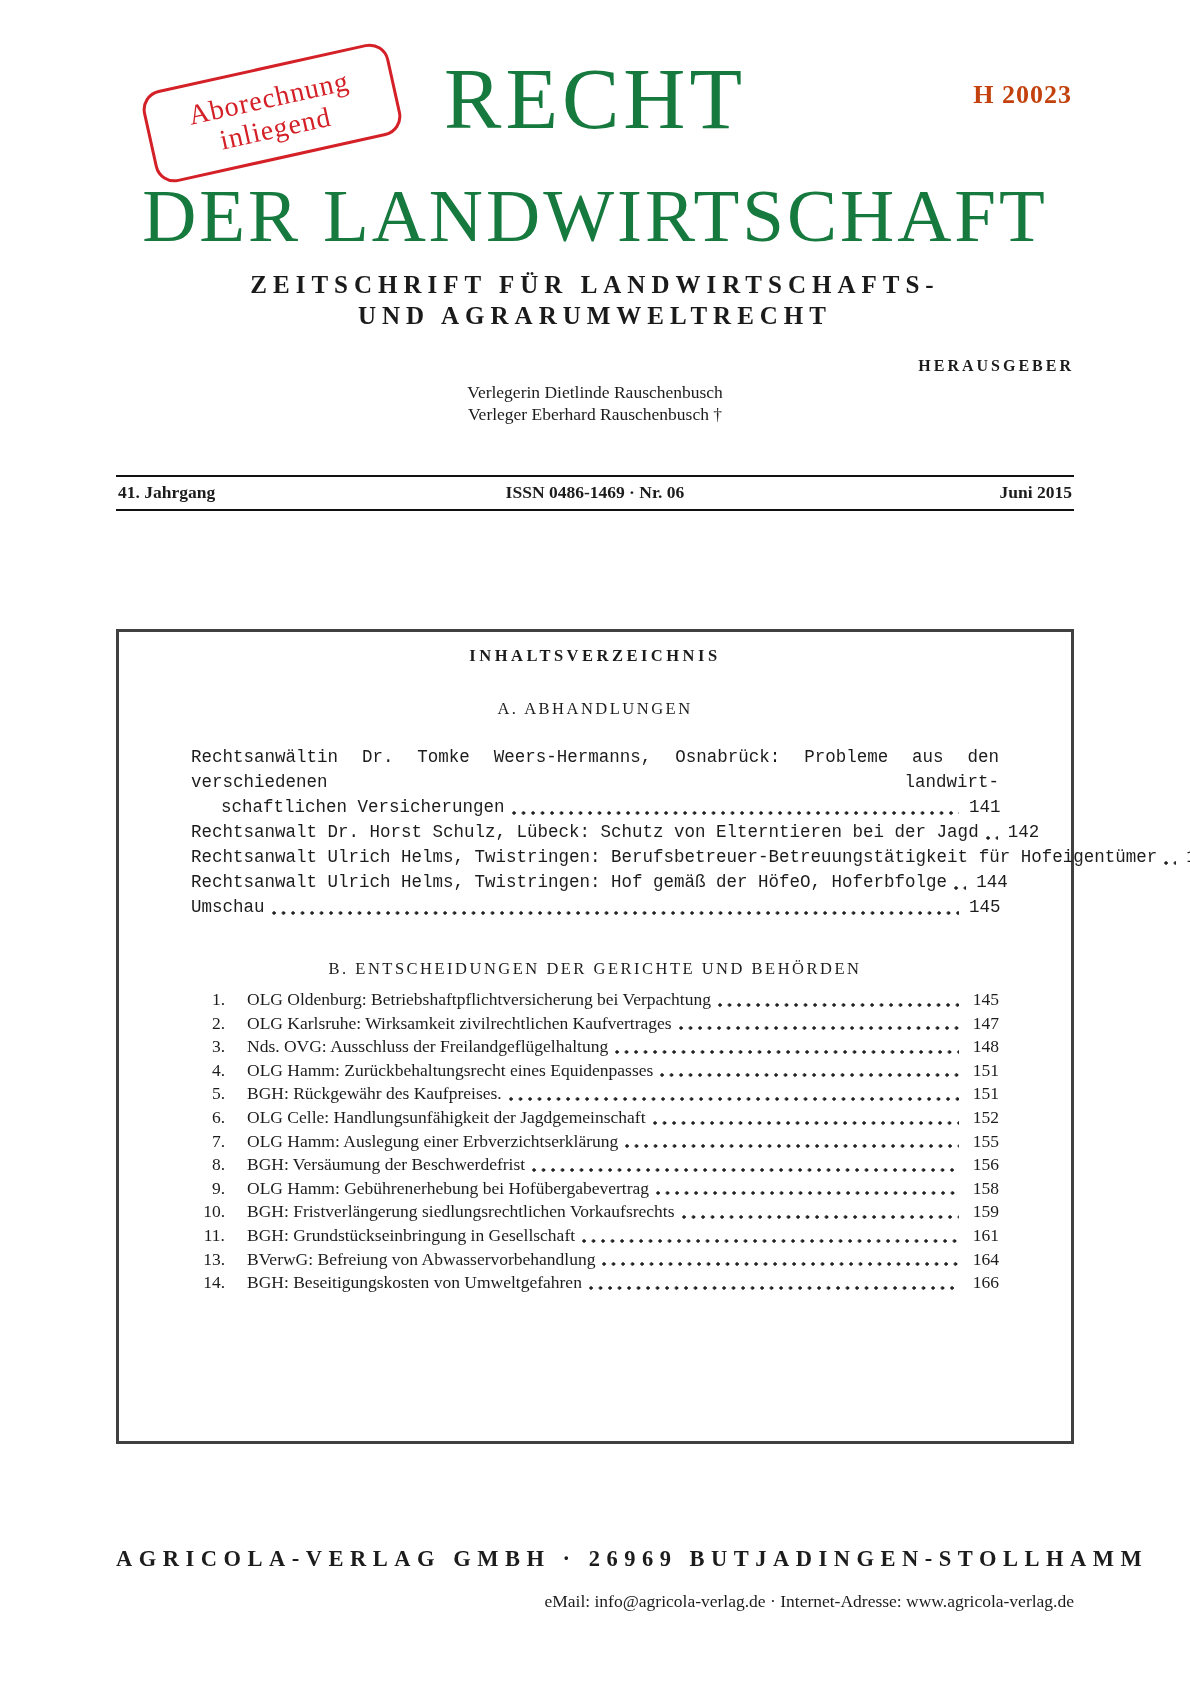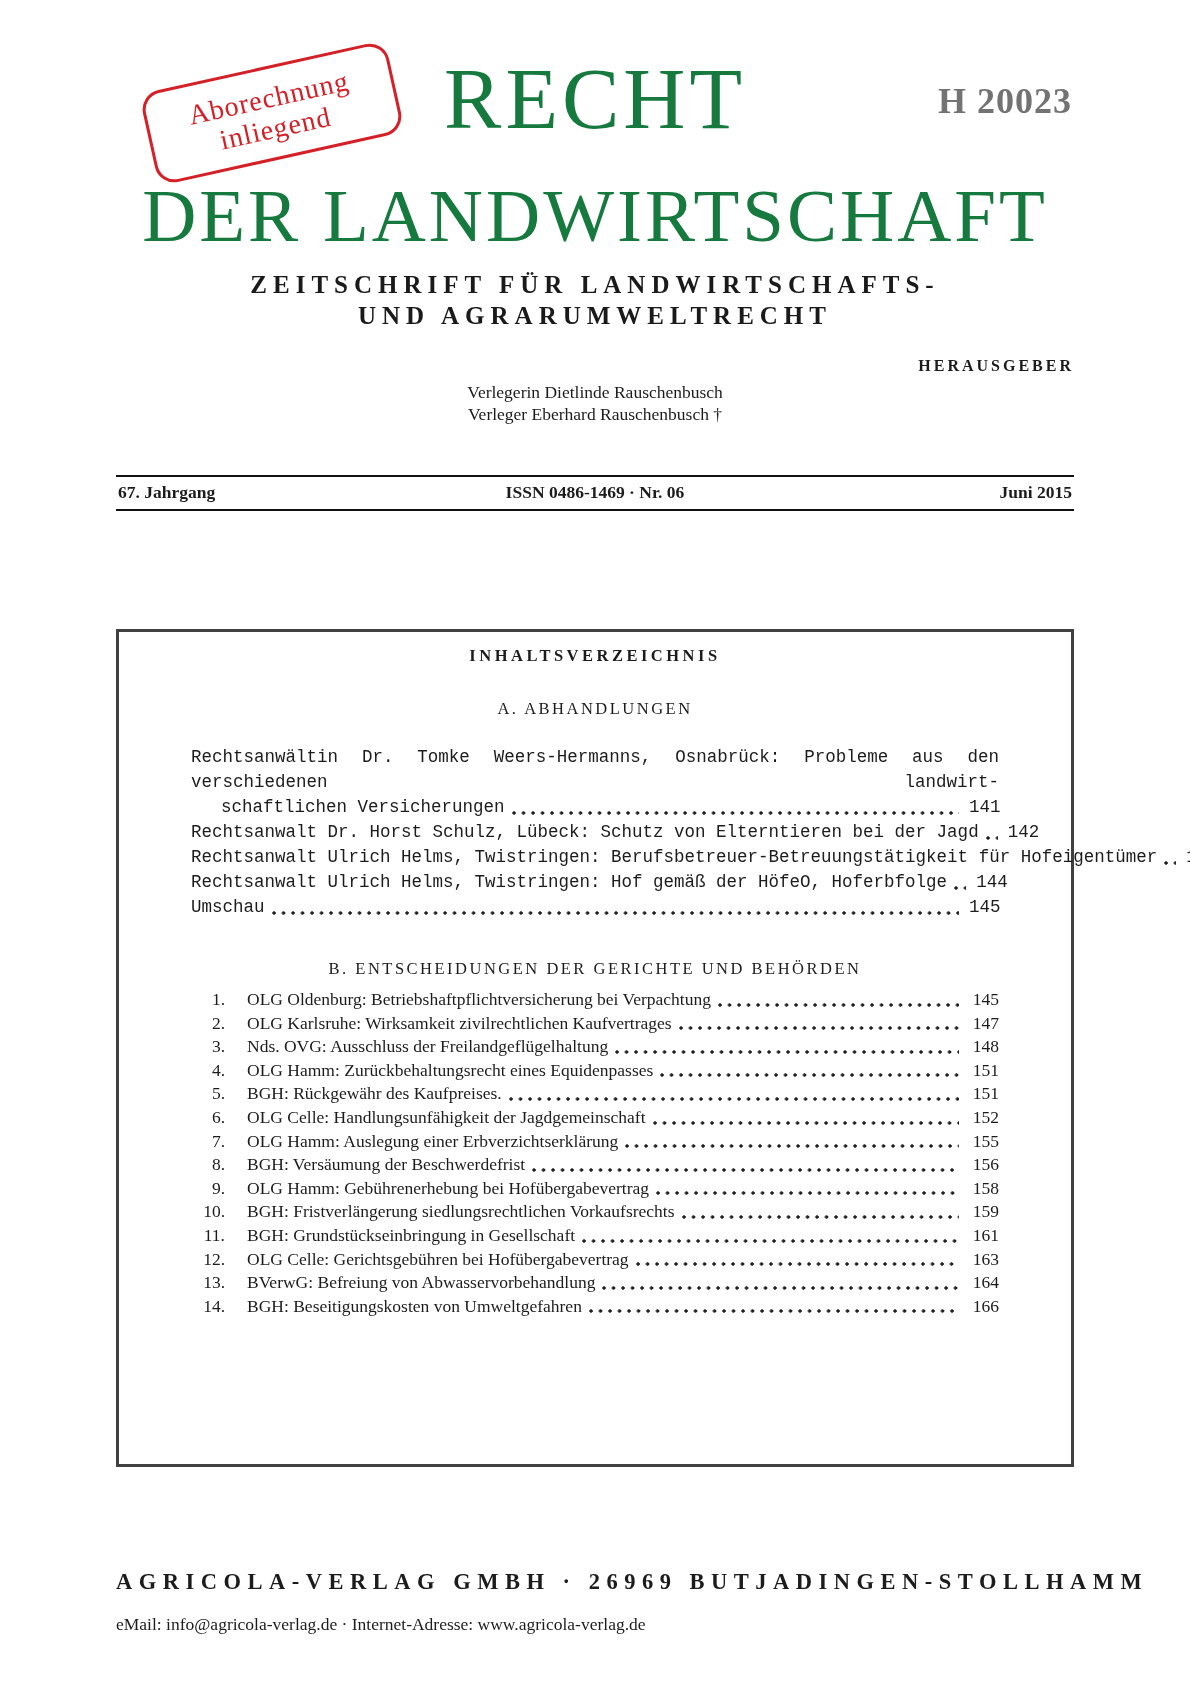--- a/index.html
+++ b/index.html
@@ -14,21 +14,21 @@
   .header{position:relative;height:172px;}
   .stamp{
     position:absolute;left:30px;top:66px;width:246px;height:88px;
     border:3px solid #d42027;border-radius:20px;
     transform:rotate(-12.5deg);
     display:flex;flex-direction:column;align-items:center;justify-content:center;
     color:#d42027;font-size:28px;line-height:1.12;letter-spacing:1px;
   }
   .issue-code{
     position:absolute;right:2px;top:80px;
-    font-weight:bold;font-size:36px;letter-spacing:1px;color:#737373;
+    font-weight:bold;font-size:26px;letter-spacing:1px;color:#c2410c;
   }
   .title1{
     text-align:center;padding-top:56px;
     font-size:86px;line-height:1;letter-spacing:4px;color:#16793e;
   }
   .title2{
     text-align:center;font-size:75px;line-height:1;letter-spacing:3px;color:#16793e;
     margin-top:6px;white-space:nowrap;
   }
 
@@ -70,21 +70,21 @@
     flex:1;height:6px;align-self:flex-end;
     margin:0 10px 4px 7px;
     background-image:radial-gradient(circle at 2px 3px,#222 1.45px,rgba(0,0,0,0) 1.9px);
     background-size:9.5px 6px;background-repeat:repeat-x;background-position:left bottom;
     min-width:12px;
   }
   .pagenum{flex:none;width:30px;text-align:right;}
 
   
   .footer-line1{margin-top:102px;text-align:center;font-weight:bold;font-size:22.5px;letter-spacing:6.5px;white-space:nowrap;}
-  .footer-line2{margin-top:19px;text-align:left;font-size:17.5px;}
+  .footer-line2{margin-top:19px;text-align:right;font-size:17.5px;}
 </style>
 </head>
 <body>
 
 <div class="page">
 
   <div class="header">
     <div class="stamp">
       <span>Aborechnung</span>
       <span>inliegend</span>
@@ -99,21 +99,21 @@
     <div>UND AGRARUMWELTRECHT</div>
   </div>
 
   <div class="herausgeber">HERAUSGEBER</div>
   <div class="publishers">
     <div>Verlegerin Dietlinde Rauschenbusch</div>
     <div>Verleger Eberhard Rauschenbusch †</div>
   </div>
 
   <div class="issue-bar">
-    <span>67. Jahrgang</span>
+    <span>41. Jahrgang</span>
     <span class="center">ISSN 0486-1469 · Nr. 06</span>
     <span>Juni 2015</span>
   </div>
 
   <div class="toc-box">
     <div class="toc-title">INHALTSVERZEICHNIS</div>
 
     <div class="section-heading heading-a">A. ABHANDLUNGEN</div>
     <div class="entries-a">
 
@@ -236,26 +236,20 @@
           <span class="pagenum">159</span>
         </div>
 
         <div class="b-row">
           <span class="b-num">11.</span>
           <span class="b-text">BGH: Grundstückseinbringung in Gesellschaft</span>
           <span class="leader"></span>
           <span class="pagenum">161</span>
         </div>
 
-        <div class="b-row">
-          <span class="b-num">12.</span>
-          <span class="b-text">OLG Celle: Gerichtsgebühren bei Hofübergabevertrag</span>
-          <span class="leader"></span>
-          <span class="pagenum">163</span>
-        </div>
 
         <div class="b-row">
           <span class="b-num">13.</span>
           <span class="b-text">BVerwG: Befreiung von Abwasservorbehandlung</span>
           <span class="leader"></span>
           <span class="pagenum">164</span>
         </div>
 
         <div class="b-row">
           <span class="b-num">14.</span>

